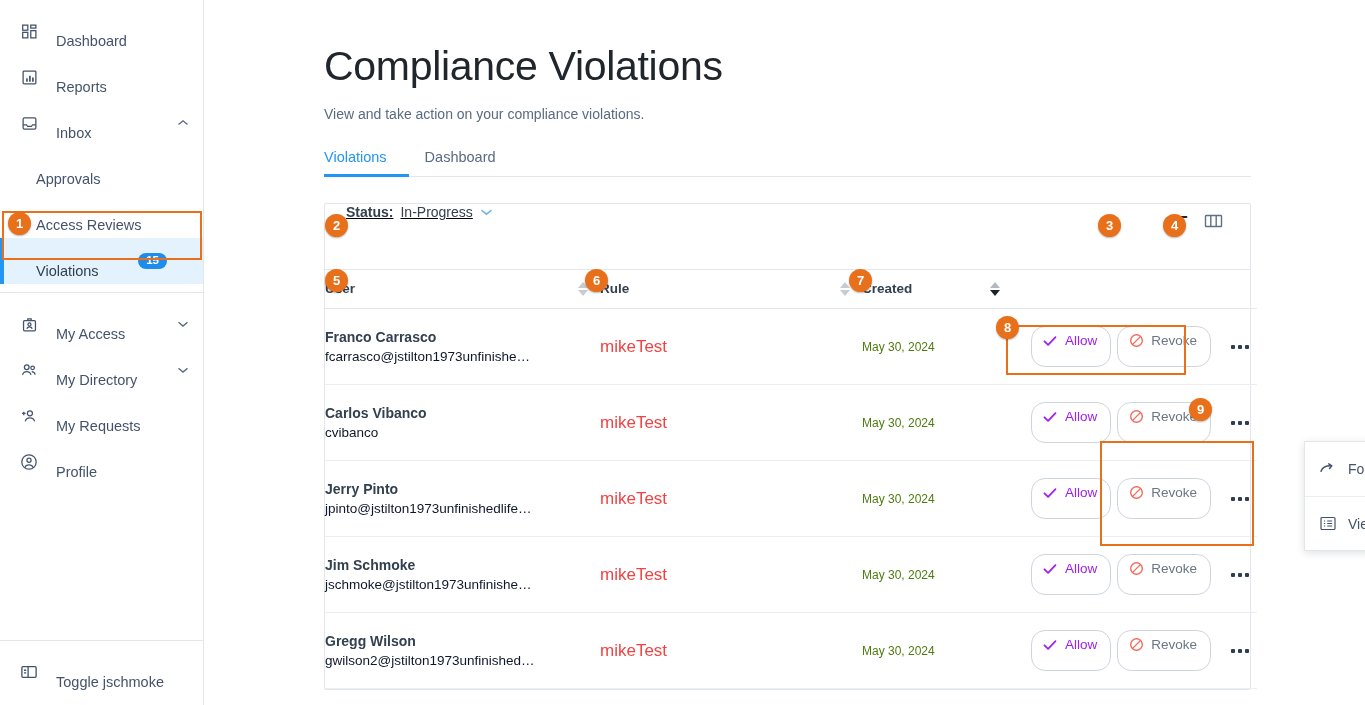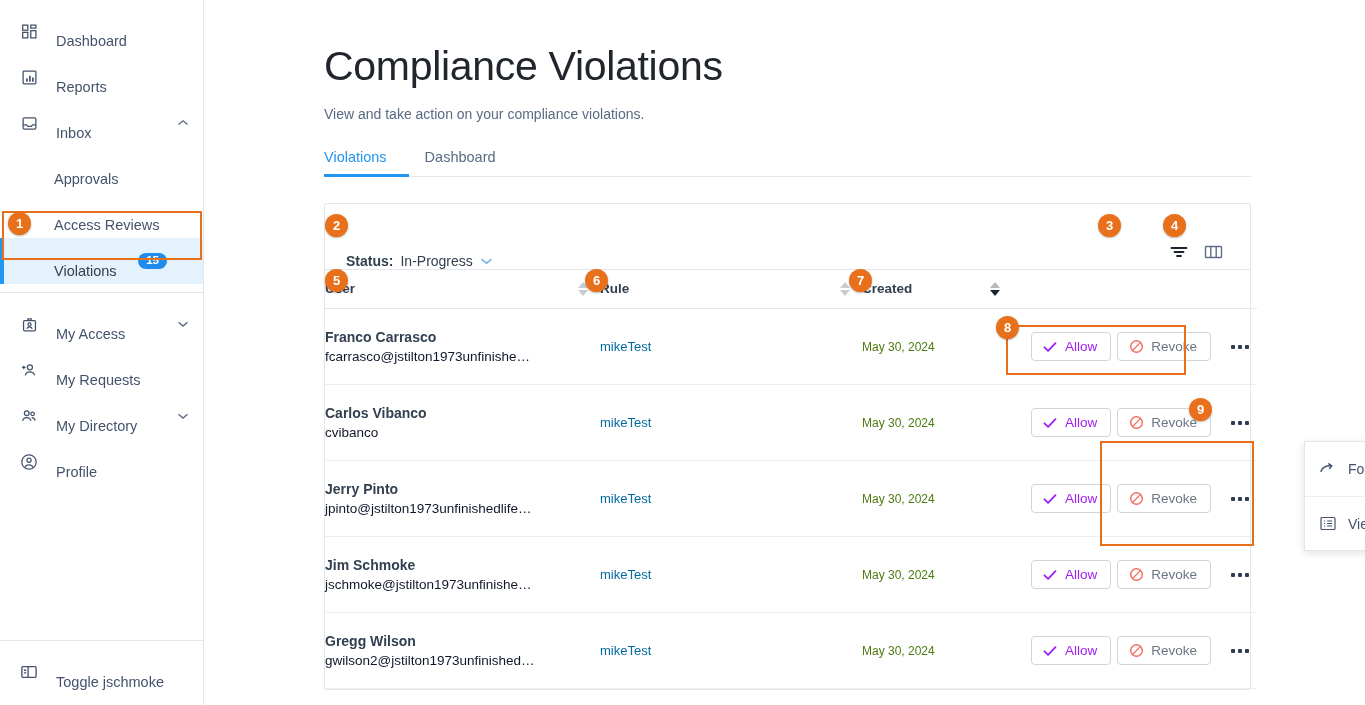--- a/index.html
+++ b/index.html
@@ -31,21 +31,21 @@
     cursor: pointer;
     position: relative;
   }
   .nav-item .ico {
     width: 22px; height: 22px;
     margin-right: 16px;
     display: inline-flex; align-items: center; justify-content: center;
     color: #44536b; flex: 0 0 22px;
   }
   .nav-item .lbl { flex: 1 1 auto; white-space: nowrap; margin-top: 20px; }
-  .nav-item.sub { padding-left: 54px; }
+  .nav-item.sub { padding-left: 36px; }
   .nav-item.sub .lbl { margin-left: 0; }
   .nav-item .chev { color: #5a6a80; font-size: 11px; line-height: 1; }
   .nav-item.active {
     background: #e4f2fd;
   }
   .nav-item.active::before {
     content: ""; position: absolute; left: 0; top: 0; bottom: 0;
     width: 4px; background: #2196f3;
   }
   .nav-item.active .lbl { color: #32404f; }
@@ -108,23 +108,24 @@
 
   
   .card {
     margin-top: 26px;
     border: 1px solid #e3e6ea;
     border-radius: 2px;
     background: #fff;
   }
   .toolbar {
     height: 66px;
-    display: flex; align-items: flex-end;
+    display: flex; align-items: flex-start;
     padding: 0 20px 0 21px;
     border-bottom: 1px solid #e3e6ea;
+    text-decoration: underline;
   }
   .status-filter {
     display: flex; align-items: center; gap: 7px;
     font-size: 14px; cursor: pointer;
   }
   .status-label { font-weight: bold; color: #32404f; }
   .status-value { color: #32404f; }
   .status-caret { color: #6fb6e8; font-size: 11px; }
   .toolbar-spacer { flex: 1 1 auto; }
   .tool-icon { width: 34px; height: 34px; display:flex; align-items:center; justify-content:center; cursor:pointer; }
@@ -154,30 +155,30 @@
 
   table.grid td {
     border-bottom: 1px solid #eceff2;
     padding: 0;
     vertical-align: middle;
     height: 76px;
   }
   .u-name { font-size: 14px; font-weight: bold; color: #32404f; margin-bottom: 4px; }
   .u-mail { font-size: 13.5px; color: #0f172a; }
   td.c-user { padding-left: 22px; padding-right: 18px; }
-  td.c-rule { font-size: 13px; color: #0369a1; padding-left: 4px; }
+  td.c-rule { font-size: 17px; color: #ef4444; padding-left: 4px; }
   td.c-created { font-size: 12px; color: #4d7c0f; padding-left: 4px; }
   td.c-actions { padding-right: 10px; }
   .actions { display: flex; align-items: center; justify-content: flex-end; gap: 6px; }
   .btn {
     display: inline-flex; align-items: center; gap: 7px;
     border: 1px solid #cfd5dc;
     background: #fff;
-    border-radius: 4px;
-    padding: 6px 13px 6px 11px;
+    border-radius: 14px;
+    padding: 6px 13px 18px 11px;
     font-size: 13.5px;
     cursor: pointer;
     white-space: nowrap;
   }
   .btn .glyph { display:inline-flex; width:15px; height:15px; align-items:center; justify-content:center; }
   .btn-allow .txt { color: #a020f0; }
   .btn-revoke .txt { color: #6b7684; }
   .kebab {
     width: 34px; height: 30px; margin-left: 6px;
     display:flex; align-items:center; justify-content:center; gap:3px;
@@ -299,43 +300,43 @@
         <span class="chev">
           <svg width="12" height="8" viewBox="0 0 12 8" fill="none" stroke="#5a6a80" stroke-width="1.4">
               <path d="M1.5 2.3L6 6l4.5-3.7"></path>
             </svg>
         </span>
       </div>
 
       <div class="nav-item">
         <span class="ico">
           <svg width="18" height="18" viewBox="0 0 20 20" fill="none" stroke="#44536b" stroke-width="1.4">
-            <circle cx="11" cy="7" r="2.8"></circle>
-            <path d="M5.8 16c.6-2.6 2.7-4 5.2-4s4.6 1.4 5.2 4"></path>
-            <path d="M2.2 7.2h4M4.2 5.2v4"></path>
-          </svg>
-        </span>
-        <span class="lbl">My Requests</span>
-      </div>
-
-      <div class="nav-item">
-        <span class="ico">
-          <svg width="18" height="18" viewBox="0 0 20 20" fill="none" stroke="#44536b" stroke-width="1.4">
             <circle cx="7.5" cy="7" r="2.6"></circle>
             <path d="M2.8 15.4c.5-2.4 2.4-3.7 4.7-3.7s4.2 1.3 4.7 3.7"></path>
             <circle cx="14" cy="7.6" r="2"></circle>
             <path d="M13 11.9c2 .1 3.4 1.3 3.9 3.3"></path>
           </svg>
         </span>
         <span class="lbl">My Directory</span>
         <span class="chev">
           <svg width="12" height="8" viewBox="0 0 12 8" fill="none" stroke="#5a6a80" stroke-width="1.4">
               <path d="M1.5 2.3L6 6l4.5-3.7"></path>
             </svg>
         </span>
+      </div>
+
+      <div class="nav-item">
+        <span class="ico">
+          <svg width="18" height="18" viewBox="0 0 20 20" fill="none" stroke="#44536b" stroke-width="1.4">
+            <circle cx="11" cy="7" r="2.8"></circle>
+            <path d="M5.8 16c.6-2.6 2.7-4 5.2-4s4.6 1.4 5.2 4"></path>
+            <path d="M2.2 7.2h4M4.2 5.2v4"></path>
+          </svg>
+        </span>
+        <span class="lbl">My Requests</span>
       </div>
 
       <div class="nav-item">
         <span class="ico">
           <svg width="18" height="18" viewBox="0 0 20 20" fill="none" stroke="#44536b" stroke-width="1.4">
             <circle cx="10" cy="10" r="8"></circle>
             <circle cx="10" cy="8" r="2.3"></circle>
             <path d="M5.4 16.3c.7-2.1 2.5-3.2 4.6-3.2s3.9 1.1 4.6 3.2"></path>
           </svg>
         </span>

